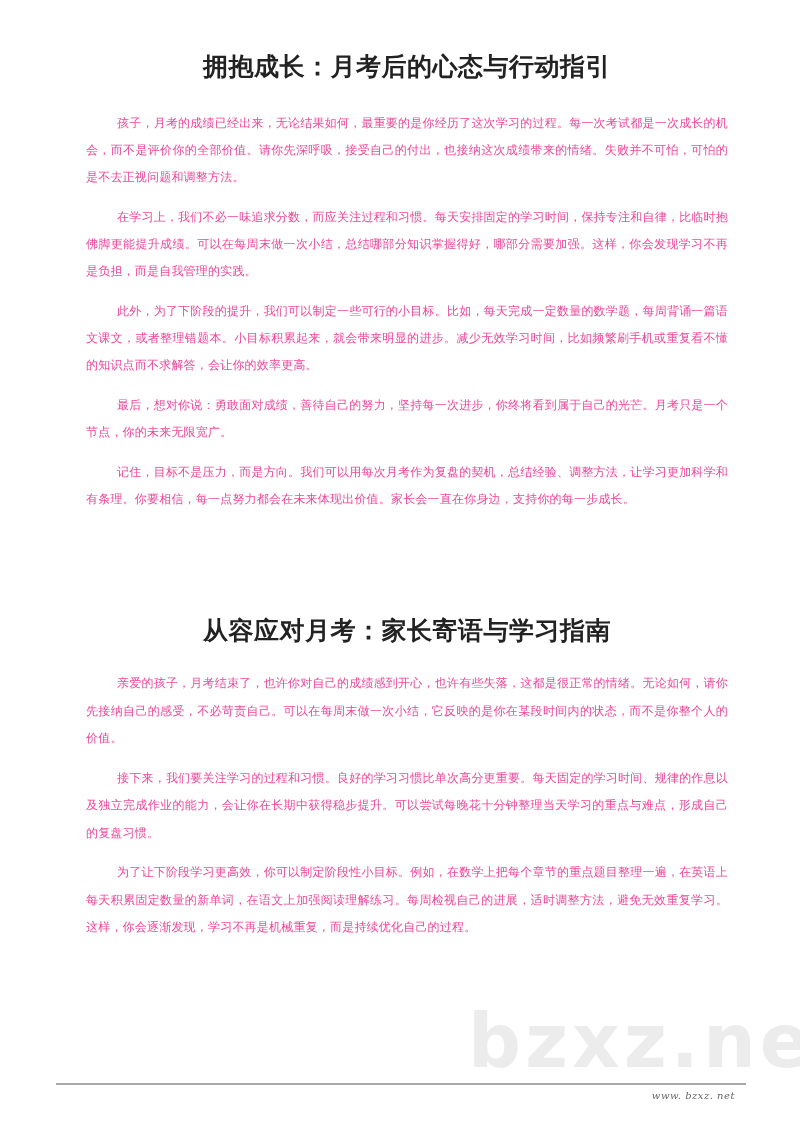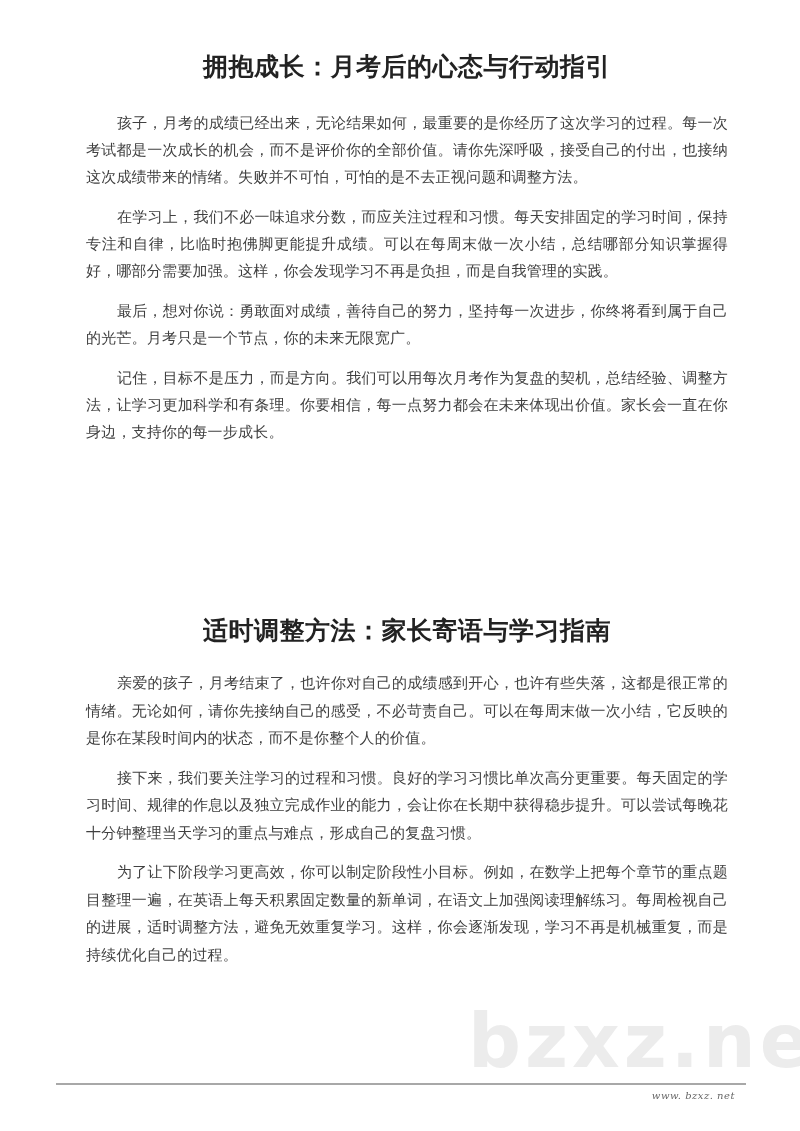--- a/index.html
+++ b/index.html
@@ -33,27 +33,27 @@
       font-weight: bold;
       font-size: 25px;
       line-height: 34px;
       text-align: center;
       color: #222222;
       margin: 0 0 26px 0;
       letter-spacing: 0.5px;
     }
     .section-2 .doc-title { margin-bottom: 22px; }
     .para {
-      font-size: 15px;
+      font-size: 12px;
       line-height: 27px;
       text-indent: 31px;
       margin: 12px 0 13px 0;
       text-align: justify;
       letter-spacing: 0.2px;
-      color: #404040;
+      color: #ec4899;
     }
     .section-2 .para {
       line-height: 27.5px;
       margin-bottom: 12px;
     }
     .footer-rule {
       position: absolute;
       left: 56px;
       top: 1075px;
       width: 690px;
@@ -85,26 +85,27 @@
   </style>
 </head>
 <body>
 
 <div class="page">
 
   <div class="section section-1">
     <h1 class="doc-title">拥抱成长：月考后的心态与行动指引</h1>
     <p class="para">孩子，月考的成绩已经出来，无论结果如何，最重要的是你经历了这次学习的过程。每一次考试都是一次成长的机会，而不是评价你的全部价值。请你先深呼吸，接受自己的付出，也接纳这次成绩带来的情绪。失败并不可怕，可怕的是不去正视问题和调整方法。</p>
     <p class="para">在学习上，我们不必一味追求分数，而应关注过程和习惯。每天安排固定的学习时间，保持专注和自律，比临时抱佛脚更能提升成绩。可以在每周末做一次小结，总结哪部分知识掌握得好，哪部分需要加强。这样，你会发现学习不再是负担，而是自我管理的实践。</p>
+    <p class="para">此外，为了下阶段的提升，我们可以制定一些可行的小目标。比如，每天完成一定数量的数学题，每周背诵一篇语文课文，或者整理错题本。小目标积累起来，就会带来明显的进步。减少无效学习时间，比如频繁刷手机或重复看不懂的知识点而不求解答，会让你的效率更高。</p>
     <p class="para">最后，想对你说：勇敢面对成绩，善待自己的努力，坚持每一次进步，你终将看到属于自己的光芒。月考只是一个节点，你的未来无限宽广。</p>
     <p class="para">记住，目标不是压力，而是方向。我们可以用每次月考作为复盘的契机，总结经验、调整方法，让学习更加科学和有条理。你要相信，每一点努力都会在未来体现出价值。家长会一直在你身边，支持你的每一步成长。</p>
   </div>
 
   <div class="section section-2">
-    <h1 class="doc-title">适时调整方法：家长寄语与学习指南</h1>
+    <h1 class="doc-title">从容应对月考：家长寄语与学习指南</h1>
     <p class="para">亲爱的孩子，月考结束了，也许你对自己的成绩感到开心，也许有些失落，这都是很正常的情绪。无论如何，请你先接纳自己的感受，不必苛责自己。可以在每周末做一次小结，它反映的是你在某段时间内的状态，而不是你整个人的价值。</p>
     <p class="para">接下来，我们要关注学习的过程和习惯。良好的学习习惯比单次高分更重要。每天固定的学习时间、规律的作息以及独立完成作业的能力，会让你在长期中获得稳步提升。可以尝试每晚花十分钟整理当天学习的重点与难点，形成自己的复盘习惯。</p>
     <p class="para">为了让下阶段学习更高效，你可以制定阶段性小目标。例如，在数学上把每个章节的重点题目整理一遍，在英语上每天积累固定数量的新单词，在语文上加强阅读理解练习。每周检视自己的进展，适时调整方法，避免无效重复学习。这样，你会逐渐发现，学习不再是机械重复，而是持续优化自己的过程。</p>
   </div>
 
   <div class="watermark">bzxz.net</div>
 
   <div class="footer-rule"></div>
   <div class="footer-url">www. bzxz. net</div>
 

